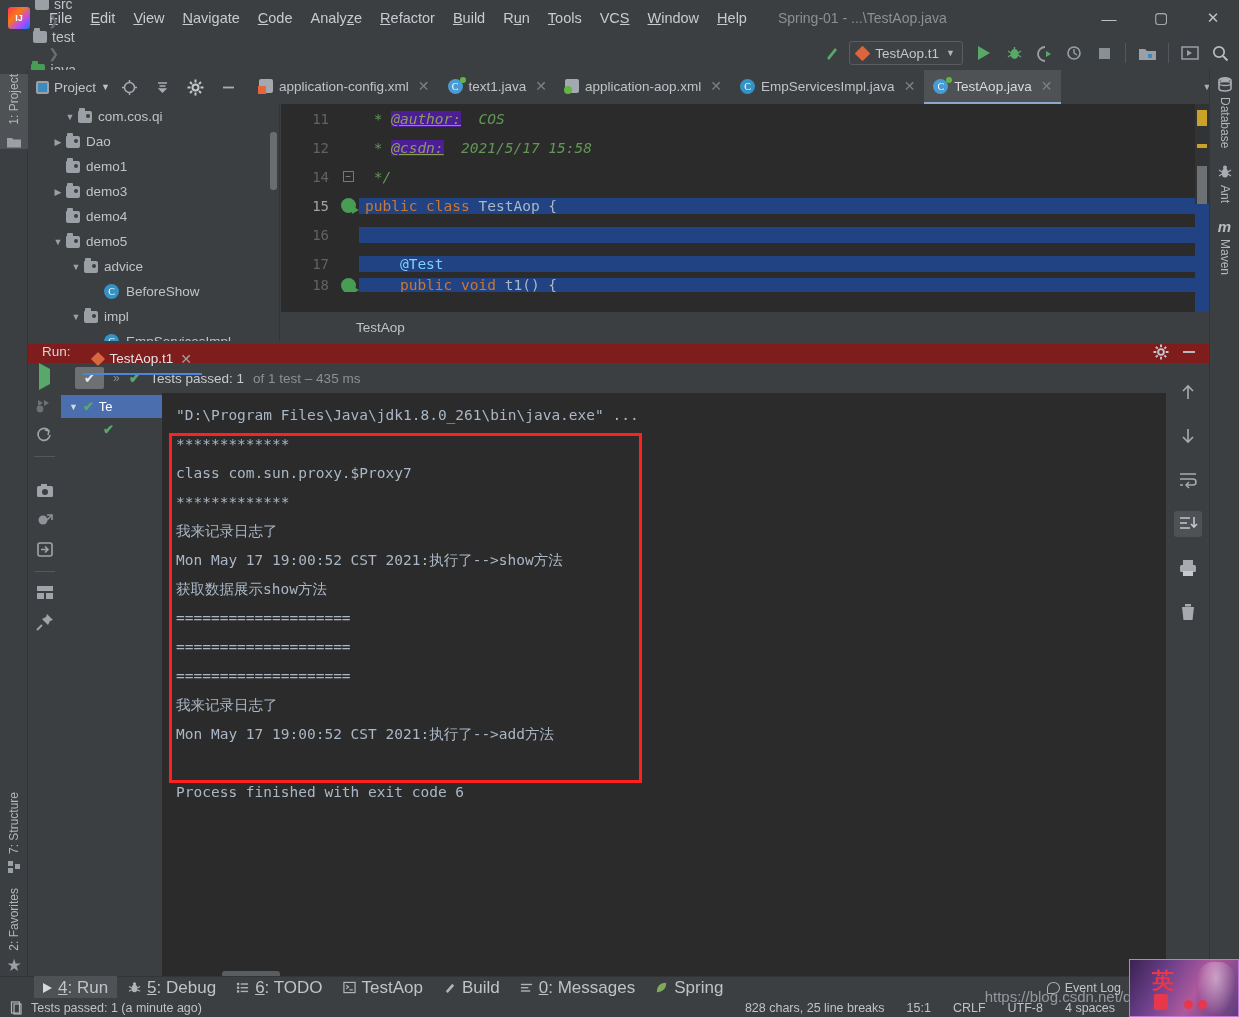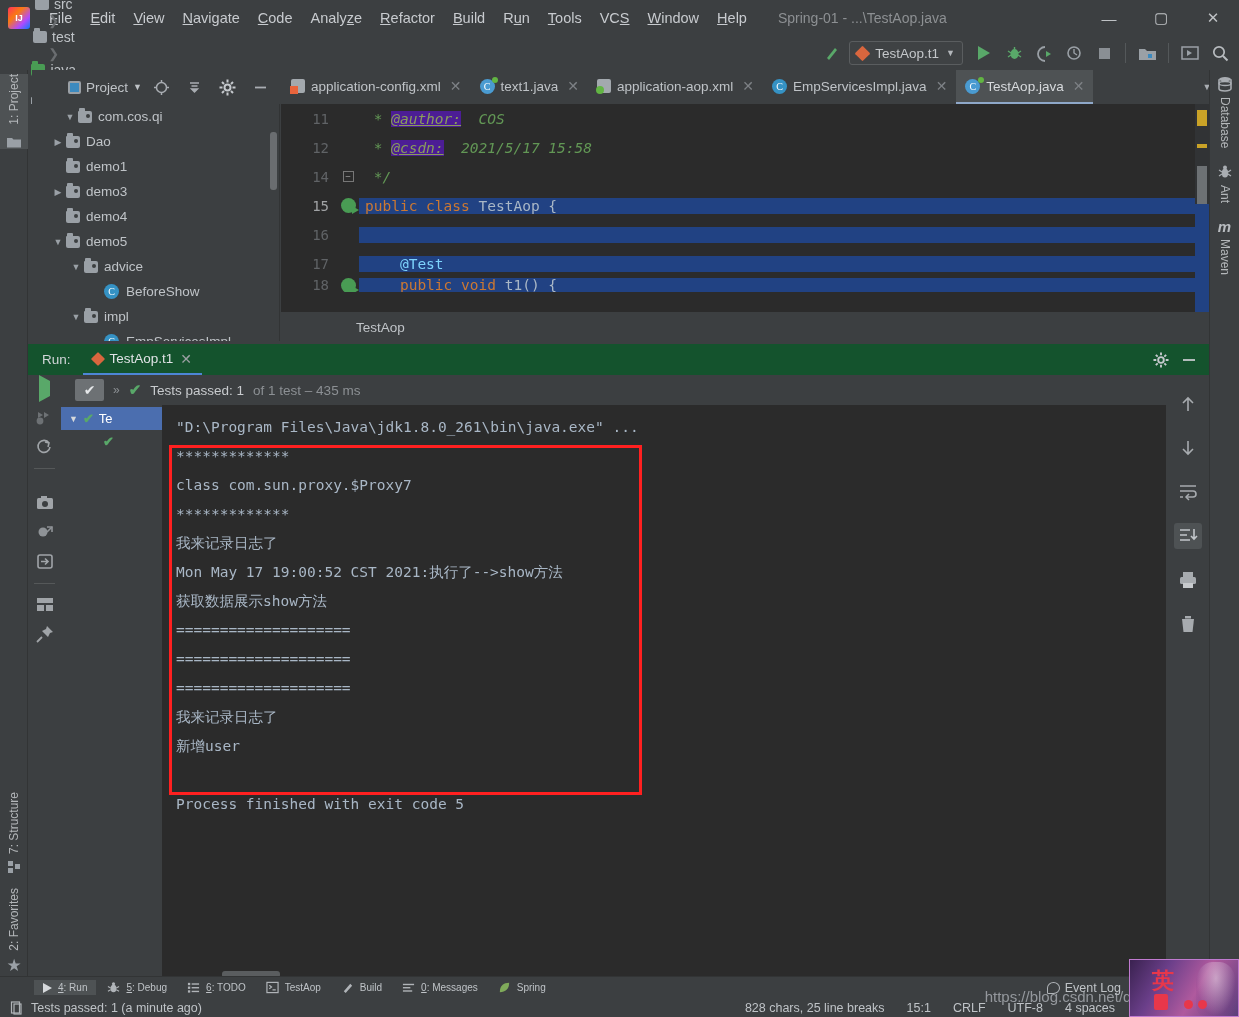--- a/index.html
+++ b/index.html
@@ -104,21 +104,21 @@
     width:11px; height:11px; background:#d9663e; transform:rotate(45deg);
     border-radius:1px;
   }
   .tri-right { width:0;height:0;border-left:12px solid #59a869;border-top:7px solid transparent;border-bottom:7px solid transparent; }
   .sq-stop { width:11px;height:11px;background:#8a8f94; }
   .vsep { width:1px; height:20px; background:#54585a; margin:0 4px; }
 
   
   .tabrow {
     height: 34px; background:#3c3f41; display:flex; align-items:stretch;
-    position:relative; padding-left: 28px; margin-left: 32px;
+    position:relative; padding-left: 28px;
   }
   .tabtools {
     display:flex; align-items:center; gap:7px; padding:0 8px; color:#a9adb2;
   }
   .proj-btn {
     display:flex; align-items:center; gap:5px; font-size:13.5px; color:#bfc3c7;
   }
   .sq-blue { width:13px;height:13px;background:#3c8abf;border:2px solid #9aa0a6;border-radius:2px; }
   .etab {
     display:flex; align-items:center; gap:6px; padding:0 9px;
@@ -219,21 +219,21 @@
     background:#3c3f41; display:flex; align-items:center; padding-left:75px;
     font-size:13.5px; color:#c0c4c8;
   }
 
   
   .runwin {
     position:absolute; left:28px; top:344px; right:30px; bottom:37px;
     background:#3c3f41; display:flex; flex-direction:column;
   }
   .run-header {
-    height:31px; display:flex; align-items:center; background:#14532d;
+    height:19px; display:flex; align-items:flex-start; background:#7f1d1d;
     position:relative;
   }
   .run-header-label { padding:0 12px 0 14px; font-size:13.5px; color:#d2d5d8; }
   .run-tab {
     display:flex; align-items:center; gap:7px; height:31px; padding:0 10px;
     font-size:13.5px; color:#e0e3e6; border-bottom:2px solid #4d86d6;
   }
   .run-tab .x { color:#9ca0a4; font-size:14px; }
   .run-header-right {
     margin-left:auto; display:flex; align-items:center; gap:12px; padding-right:12px;
@@ -278,21 +278,21 @@
   }
 
   
   .bottombar {
     position:absolute; left:0; right:0; bottom:19px; height:22px;
     background:#3c3f41; display:flex; align-items:center; padding-left:34px;
     gap:2px; border-top:1px solid #323435;
   }
   .bb-item {
     display:flex; align-items:center; gap:6px; padding:2px 9px;
-    font-size:10px; color:#bfc3c7; white-space:nowrap;
+    font-size:17px; color:#bfc3c7; white-space:nowrap;
   }
   .bb-item.active { background:#4e5254; }
 
   
   .statusbar {
     position:absolute; left:0; right:0; bottom:0; height:19px;
     background:#3c3f41; display:flex; align-items:center;
     font-size:12.5px; color:#bfc3c7; padding-left:10px; gap:8px;
   }
   .status-right {
@@ -774,23 +774,23 @@
             <div class="console-line">*************</div>
             <div class="console-line">class com.sun.proxy.$Proxy7</div>
             <div class="console-line">*************</div>
             <div class="console-line">我来记录日志了</div>
             <div class="console-line">Mon May 17 19:00:52 CST 2021:执行了--&gt;show方法</div>
             <div class="console-line">获取数据展示show方法</div>
             <div class="console-line">====================</div>
             <div class="console-line">====================</div>
             <div class="console-line">====================</div>
             <div class="console-line">我来记录日志了</div>
-            <div class="console-line">新增user</div>
+            <div class="console-line">Mon May 17 19:00:52 CST 2021:执行了--&gt;add方法</div>
             <div class="console-line">&nbsp;</div>
-            <div class="console-line">Process finished with exit code 5</div>
+            <div class="console-line">Process finished with exit code 6</div>
             <div class="highlight-box"></div>
             <div class="console-hscroll"></div>
           </div>
         </div>
       </div>
 
       <div class="run-right-tools">
         <span class="rt-btn">
           <svg width="18" height="20" viewBox="0 0 18 20">
               <path d="M9 17 V4 M4 9 L9 4 L14 9" stroke="#a7abaf" stroke-width="1.6" fill="none"></path>

